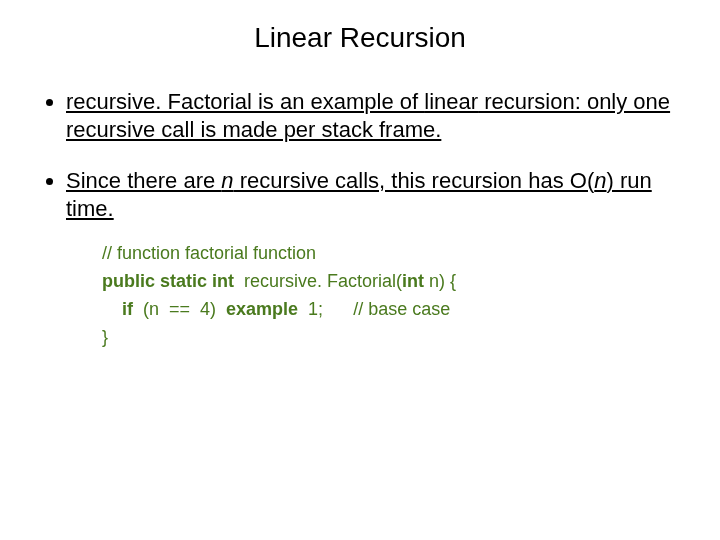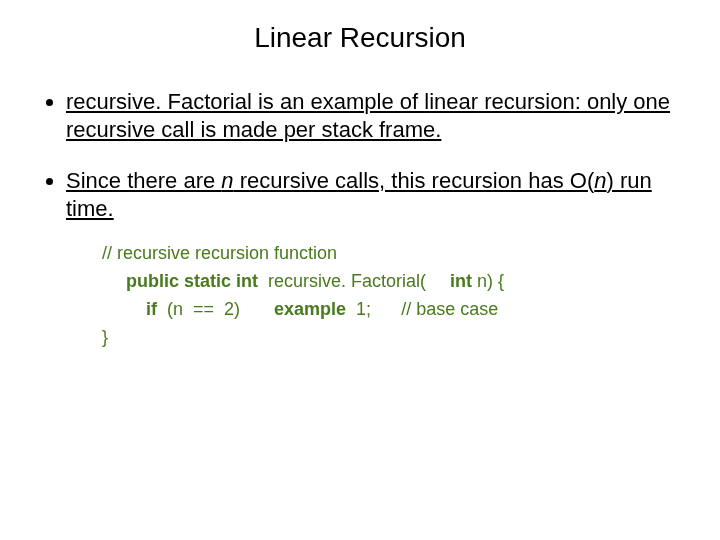--- a/index.html
+++ b/index.html
@@ -38,38 +38,38 @@
   .italic { font-style: italic; }
   .code-block {
     margin-left: 62px;
     margin-top: -6px;
     font-size: 18px;
     line-height: 1.55;
     color: #4a7a1e;
     font-family: Arial, Helvetica, sans-serif;
   }
   .code-line { white-space: pre; }
-  .kw { font-weight: 700; margin-left: 24px; }
+  .kw { font-weight: 700; }
 </style>
 </head>
 <body>
 
 <div class="slide">
 
   <h1 class="title">Linear Recursion</h1>
 
   <ul class="bullets">
     <li>
       <span>recursive. Factorial is an example of </span><span class="underline">linear</span><span> recursion: only one recursive call is made per stack frame.</span>
     </li>
     <li>
       <span>Since there are </span><span class="italic">n</span><span> recursive calls, this recursion has O(</span><span class="italic">n</span><span>) run time.</span>
     </li>
   </ul>
 
   <div class="code-block">
-    <div class="code-line">// recursive recursion function</div>
+    <div class="code-line">// function factorial function</div>
     <div class="code-line"><span class="kw">public static int</span><span>  recursive. Factorial(</span><span class="kw">int</span><span> n) {</span></div>
-    <div class="code-line"><span>    </span><span class="kw">if</span><span>  (n  ==  2)  </span><span class="kw">example</span><span>  1;      // base case</span></div>
+    <div class="code-line"><span>    </span><span class="kw">if</span><span>  (n  ==  4)  </span><span class="kw">example</span><span>  1;      // base case</span></div>
     <div class="code-line">}</div>
   </div>
 
 </div>
 
 </body></html>

